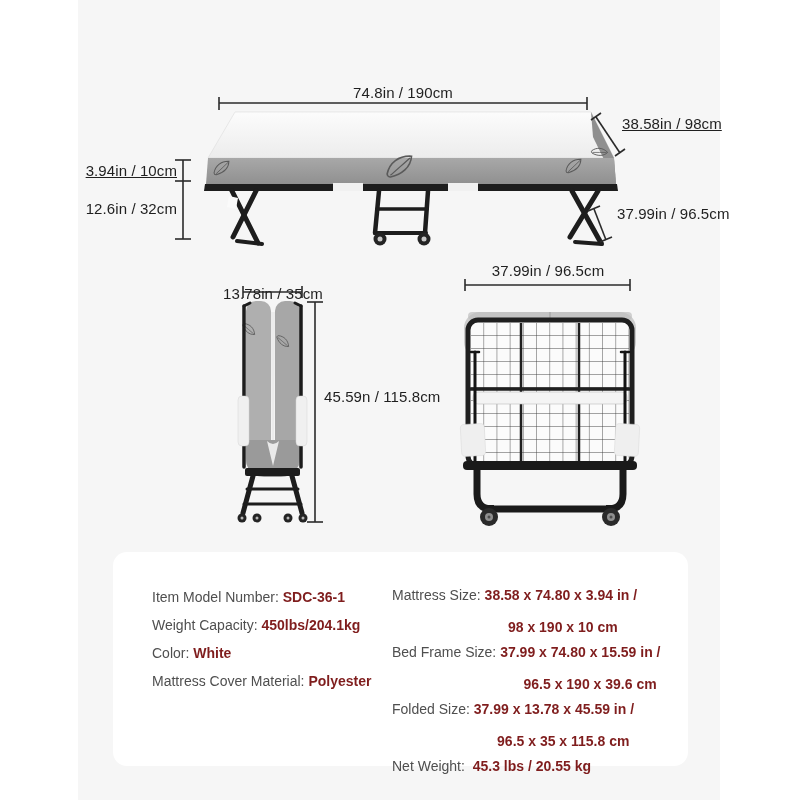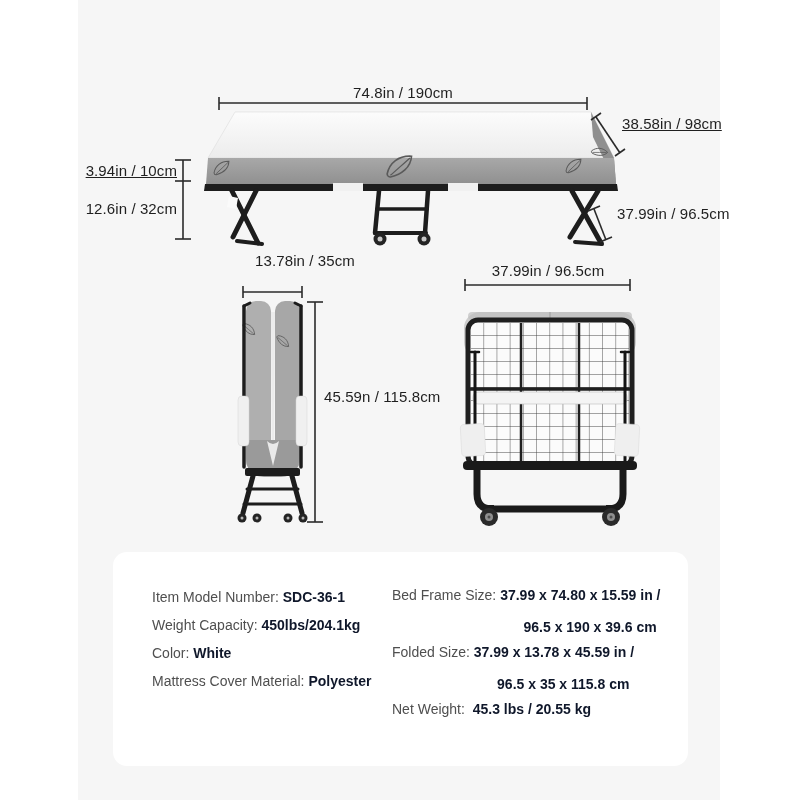--- a/index.html
+++ b/index.html
@@ -11,21 +11,21 @@
   .center{transform:translateX(-50%);}
   .spec-card{position:absolute;left:113px;top:552px;width:575px;height:214px;
              background:#ffffff;border-radius:14px;}
   .spec-col{position:absolute;font-size:14px;}
   .spec-col-left{left:39px;top:37px;}
   .spec-col-right{left:279px;top:35px;}
   .spec-row{display:flex;align-items:flex-start;line-height:16px;}
   .spec-col-left .spec-row{margin-bottom:12px;text-align:right;}
   .spec-col-right .spec-row{margin-bottom:9px;}
   .spec-label{color:#4f4f4f;white-space:pre;}
-  .spec-value{color:#0f172a;font-weight:bold;white-space:pre;}
+  .spec-value{color:#7f1d1d;font-weight:bold;white-space:pre;}
   .spec-value .v2:empty{display:none;}
 </style>
 </head>
 <body>
 
 <div class="panel"></div>
 
 <svg class="art" viewBox="0 0 800 800">
   <defs>
     <linearGradient id="matTop" x1="0" y1="0" x2="0" y2="1">
@@ -188,21 +188,21 @@
       <line x1="630" y1="279" x2="630" y2="291"></line>
     </g>
   </g>
 </svg>
 
 <div class="dim-label center" style="left:403px;top:84px;">74.8in / 190cm</div>
 <div class="dim-label" style="left:622px;top:115px;text-decoration:underline;">38.58in / 98cm</div>
 <div class="dim-label" style="right:623px;top:162px;text-decoration:underline;">3.94in / 10cm</div>
 <div class="dim-label" style="right:623px;top:200px;margin-left:39px;">12.6in / 32cm</div>
 <div class="dim-label" style="left:617px;top:205px;">37.99in / 96.5cm</div>
-<div class="dim-label center" style="left:273px;top:252px;margin-left:32px;">13.78in / 35cm</div>
+<div class="dim-label center" style="left:273px;top:285px;">13.78in / 35cm</div>
 <div class="dim-label" style="left:324px;top:388px;">45.59n / 115.8cm</div>
 <div class="dim-label center" style="left:548px;top:262px;">37.99in / 96.5cm</div>
 
 <div class="spec-card">
   <div class="spec-col spec-col-left">
     <div class="spec-row">
       <span class="spec-label">Item Model Number: </span>
       <span class="spec-value">SDC-36-1</span>
     </div>
     <div class="spec-row">
@@ -212,20 +212,25 @@
     <div class="spec-row">
       <span class="spec-label">Color: </span>
       <span class="spec-value">White</span>
     </div>
     <div class="spec-row">
       <span class="spec-label">Mattress Cover Material: </span>
       <span class="spec-value">Polyester</span>
     </div>
   </div>
   <div class="spec-col spec-col-right">
+    <div class="spec-row">
+      <span class="spec-label">Mattress Size: </span>
+      <span class="spec-value"><span class="v1">38.58 x 74.80 x 3.94 in /</span><br>
+      <span class="v2">98 x 190 x 10 cm</span></span>
+    </div>
     <div class="spec-row">
       <span class="spec-label">Bed Frame Size: </span>
       <span class="spec-value"><span class="v1">37.99 x 74.80 x 15.59 in /</span><br>
       <span class="v2">96.5 x 190 x 39.6 cm</span></span>
     </div>
     <div class="spec-row">
       <span class="spec-label">Folded Size: </span>
       <span class="spec-value"><span class="v1">37.99 x 13.78 x 45.59 in /</span><br>
       <span class="v2">96.5 x 35 x 115.8 cm</span></span>
     </div>

